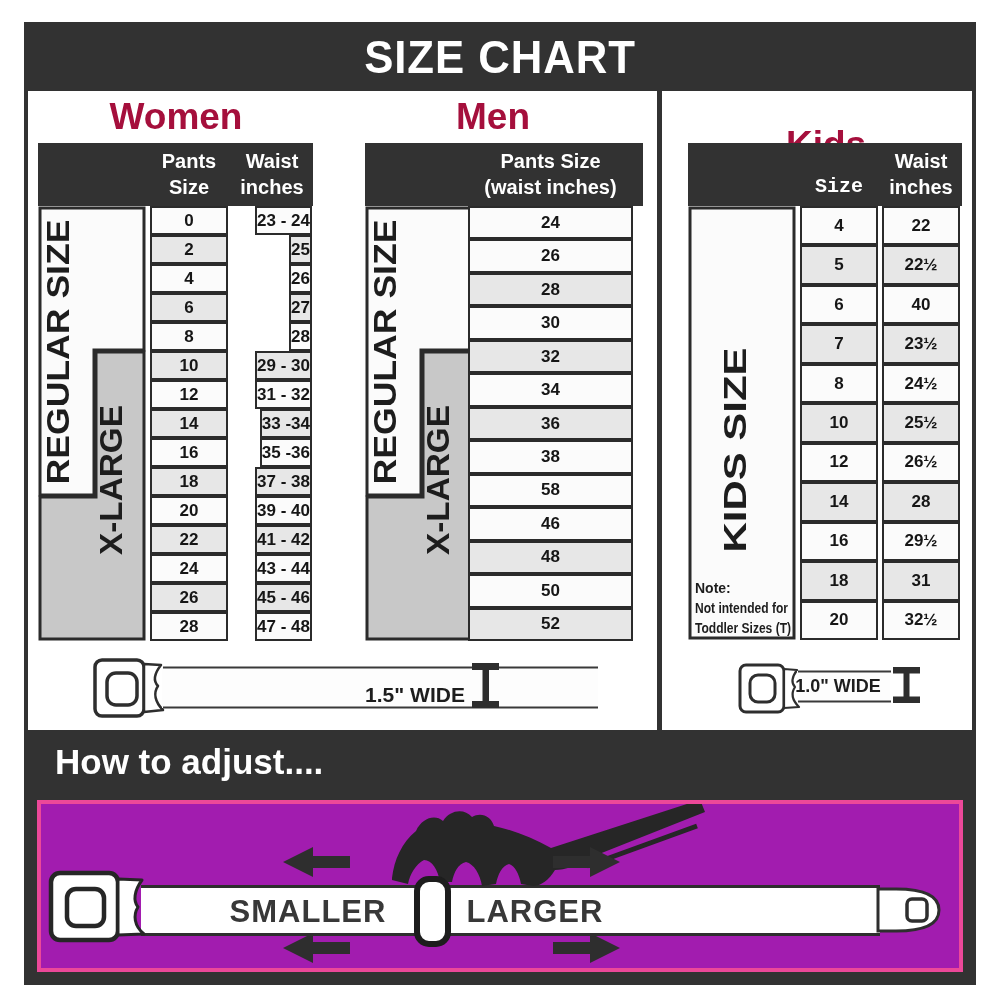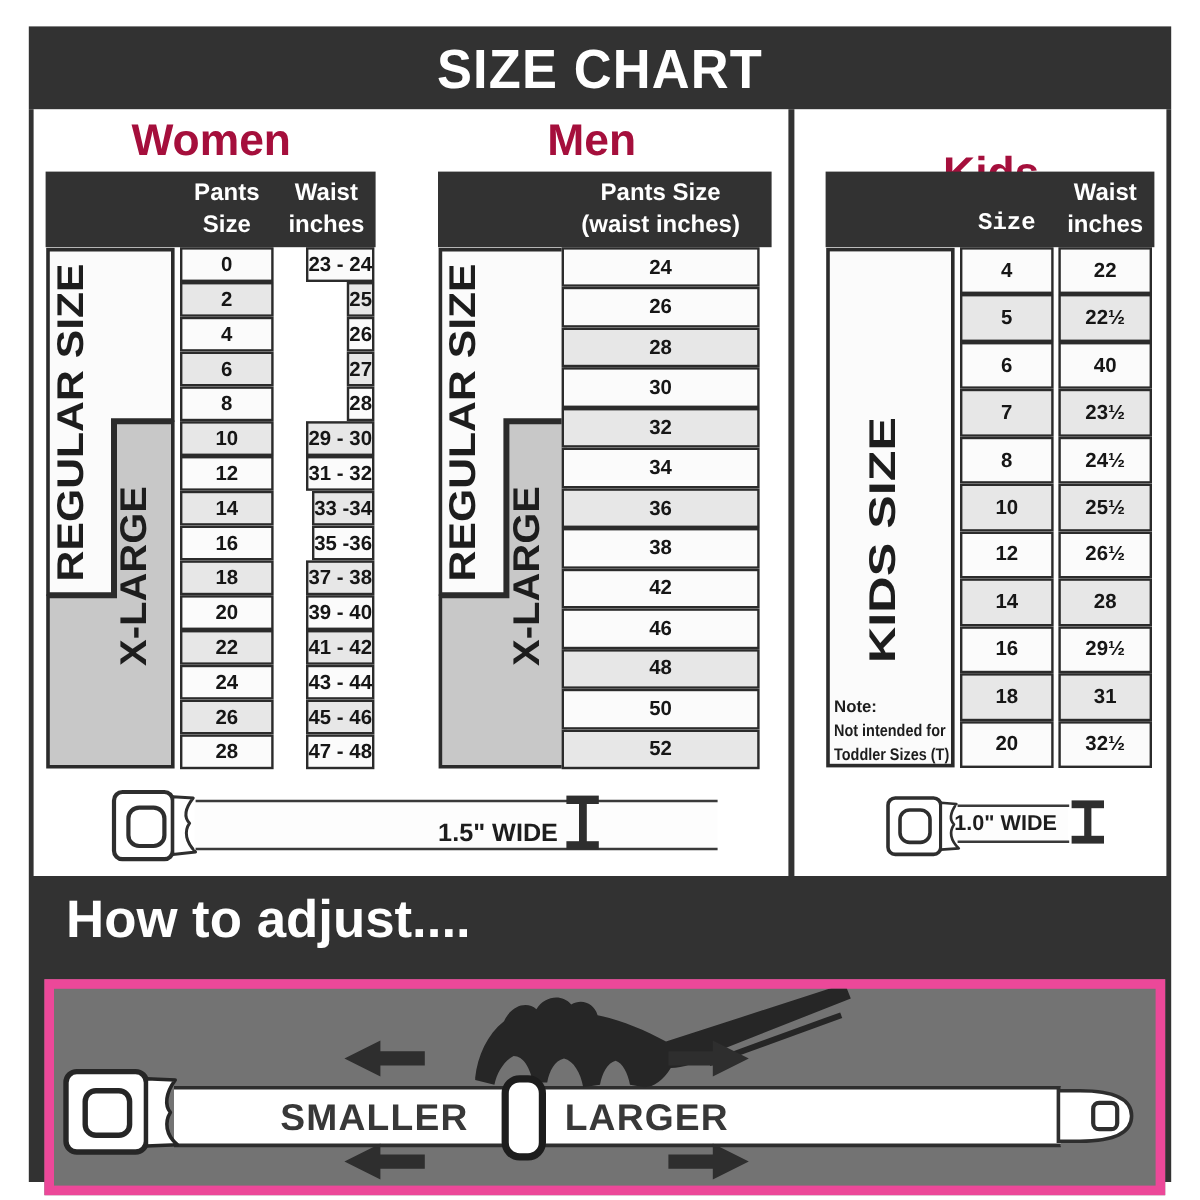--- a/index.html
+++ b/index.html
@@ -26,23 +26,23 @@
   .thead{position:absolute;left:0;top:0;height:63px;background:var(--dark);}
   .th{position:absolute;bottom:6px;color:#fff;font-size:20px;font-weight:700;
       text-align:center;line-height:1.3;}
   .col{position:absolute;display:flex;flex-direction:column;}
   .cell{flex:1 1 0;min-height:0;border:2.5px solid var(--cellborder);
         background:var(--rowwhite);display:flex;align-items:center;justify-content:center;
         font-size:17px;font-weight:bold;color:var(--ink);}
   .cell.shaded{background:var(--rowgray);}
   .bottom-bar{left:24px;top:730px;width:952px;height:255px;background:var(--dark);}
   .adjust-heading{position:absolute;left:31px;top:12px;color:#fff;
-                  font-size:44px;font-weight:bold;}
-  .panel{position:absolute;left:13px;top:86px;width:918px;height:164px;
-         background:#737373;border:8px solid #ec4899;}
+                  font-size:35px;font-weight:bold;}
+  .panel{position:absolute;left:13px;top:70px;width:918px;height:164px;
+         background:#a21caf;border:4px solid #ec4899;}
   svg text{font-family:"Liberation Sans","DejaVu Sans",sans-serif;}
 </style>
 </head>
 <body>
 
 <div class="page">
 
   <div class="abs title-bar">
     <span>SIZE CHART</span>
   </div>
@@ -120,21 +120,21 @@
     </svg>
     <div class="col" style="left:103px;top:63px;width:165px;height:435px;">
         <div class="cell">24</div>
         <div class="cell">26</div>
         <div class="cell shaded">28</div>
         <div class="cell">30</div>
         <div class="cell shaded">32</div>
         <div class="cell">34</div>
         <div class="cell shaded">36</div>
         <div class="cell">38</div>
-        <div class="cell">42</div>
+        <div class="cell">58</div>
         <div class="cell">46</div>
         <div class="cell shaded">48</div>
         <div class="cell">50</div>
         <div class="cell shaded">52</div>
       </div>
   </div>
 
   <div class="abs table" style="left:688px;width:274px;height:497px;">
     <div class="thead" style="width:274px;">
       <div class="th" style="left:112px;width:78px;font-family:Liberation Mono, monospace;">Size</div>

